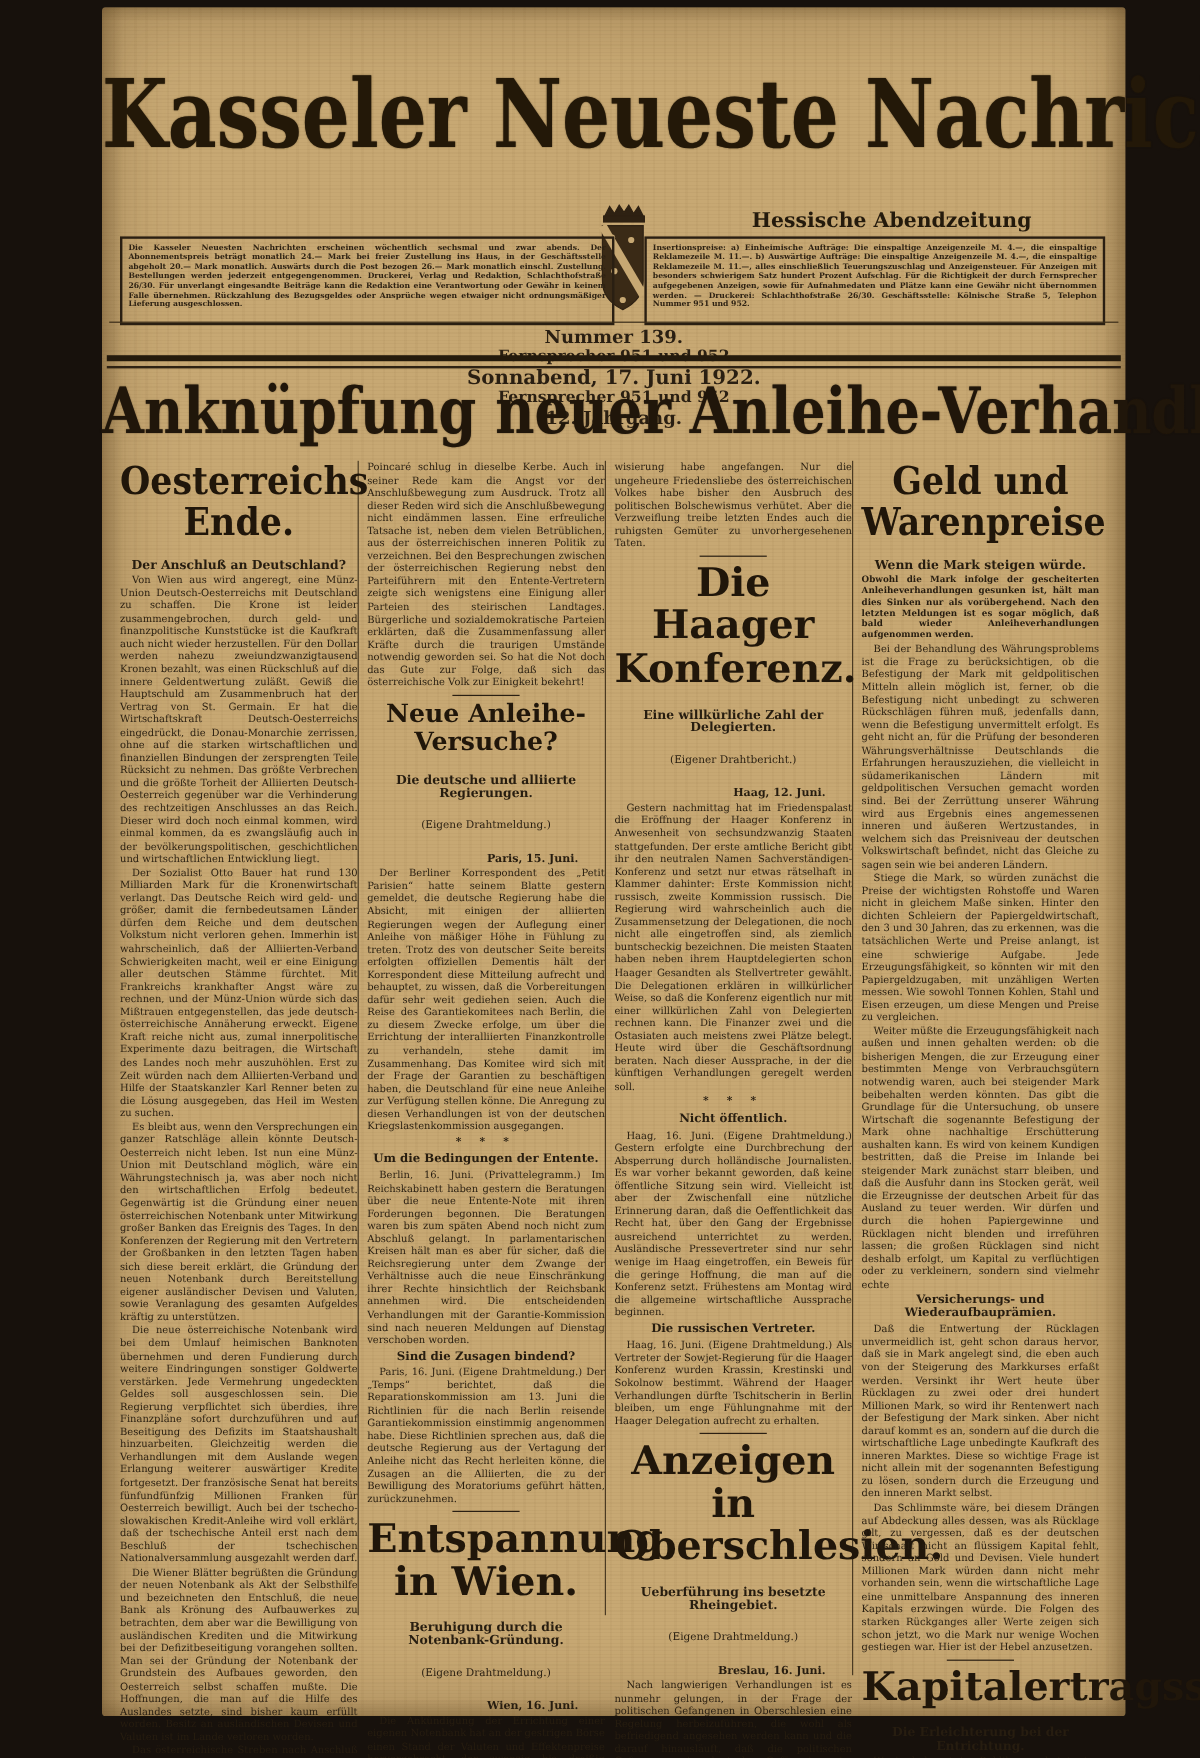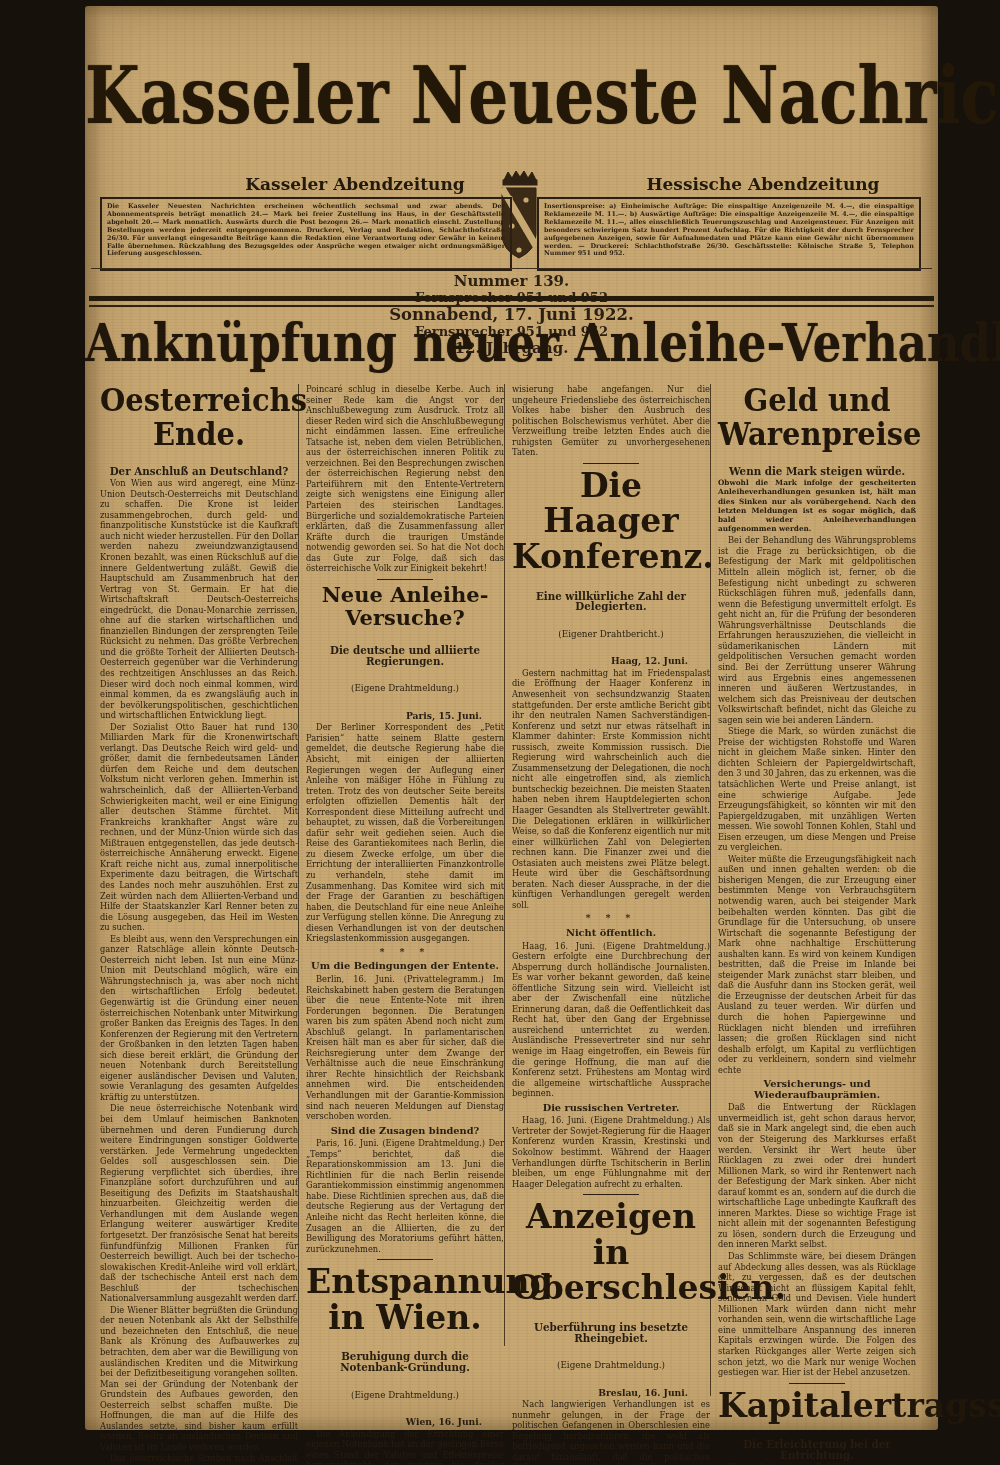--- a/index.html
+++ b/index.html
@@ -31,21 +31,21 @@
     color:#231808;
     font-family:"DejaVu Serif", serif;
     text-shadow:0 0 1px rgba(35,24,8,.8);
     white-space:nowrap;
     transform:scaleY(1.25);
   }
   .mast-sub{
     position:absolute;top:168px;font-weight:bold;font-size:17px;color:#241a0c;
   }
   .mast-sub.left{left:120px;width:300px;text-align:center;}
-  .mast-sub.right{left:528px;width:300px;text-align:center;}
+  .mast-sub.right{left:508px;width:300px;text-align:center;}
   .infobox{
     position:absolute;border:2px solid #2a1f12;
     font-size:6.4px;line-height:7.9px;font-weight:bold;
     text-align:justify;padding:4px 5px;color:#2e2213;
   }
   .infobox.left{left:15px;top:191px;width:398px;height:62px;}
   .infobox.right{left:452px;top:191px;width:370px;height:62px;}
   .crest{position:absolute;left:413px;top:162px;width:42px;height:102px;}
   
   .rule-thin-top{position:absolute;left:6px;right:6px;top:262px;height:1px;background:#3a2c18;}
@@ -90,21 +90,20 @@
   .b-rule{width:56px;border-top:1.6px solid #2a1f12;margin:5px auto 4px;}
   .b-sb{font-weight:bold;font-size:7.3px;line-height:9.2px;margin:0 0 2px;text-align:justify;}
 </style>
 </head>
 <body>
 
 <div class="paper">
 
   <div class="mast-title">Kasseler Neueste Nachrichten</div>
 
-  <div class="mast-sub left">Kasseler Abendzeitung</div>
   <div class="mast-sub right">Hessische Abendzeitung</div>
 
   <div class="crest">
     <svg width="42" height="102" viewBox="0 0 42 102" xmlns="http://www.w3.org/2000/svg">
       <g fill="#2e2112" stroke="#2e2112">
         <path d="M6 12 L10 4 L14 10 L18 3 L22 9 L26 3 L30 10 L34 4 L38 12 Z" stroke-width="1"></path>
         <rect x="5" y="12" width="34" height="5"></rect>
         <path d="M4 20 h34 v46 q0 16 -17 24 q-17 -8 -17 -24 Z" fill="#3a2a16"></path>
         <path d="M4 20 L38 78" stroke="#c7a873" stroke-width="7" fill="none"></path>
         <circle cx="12" cy="30" r="2.6" fill="#c7a873" stroke="none"></circle>

